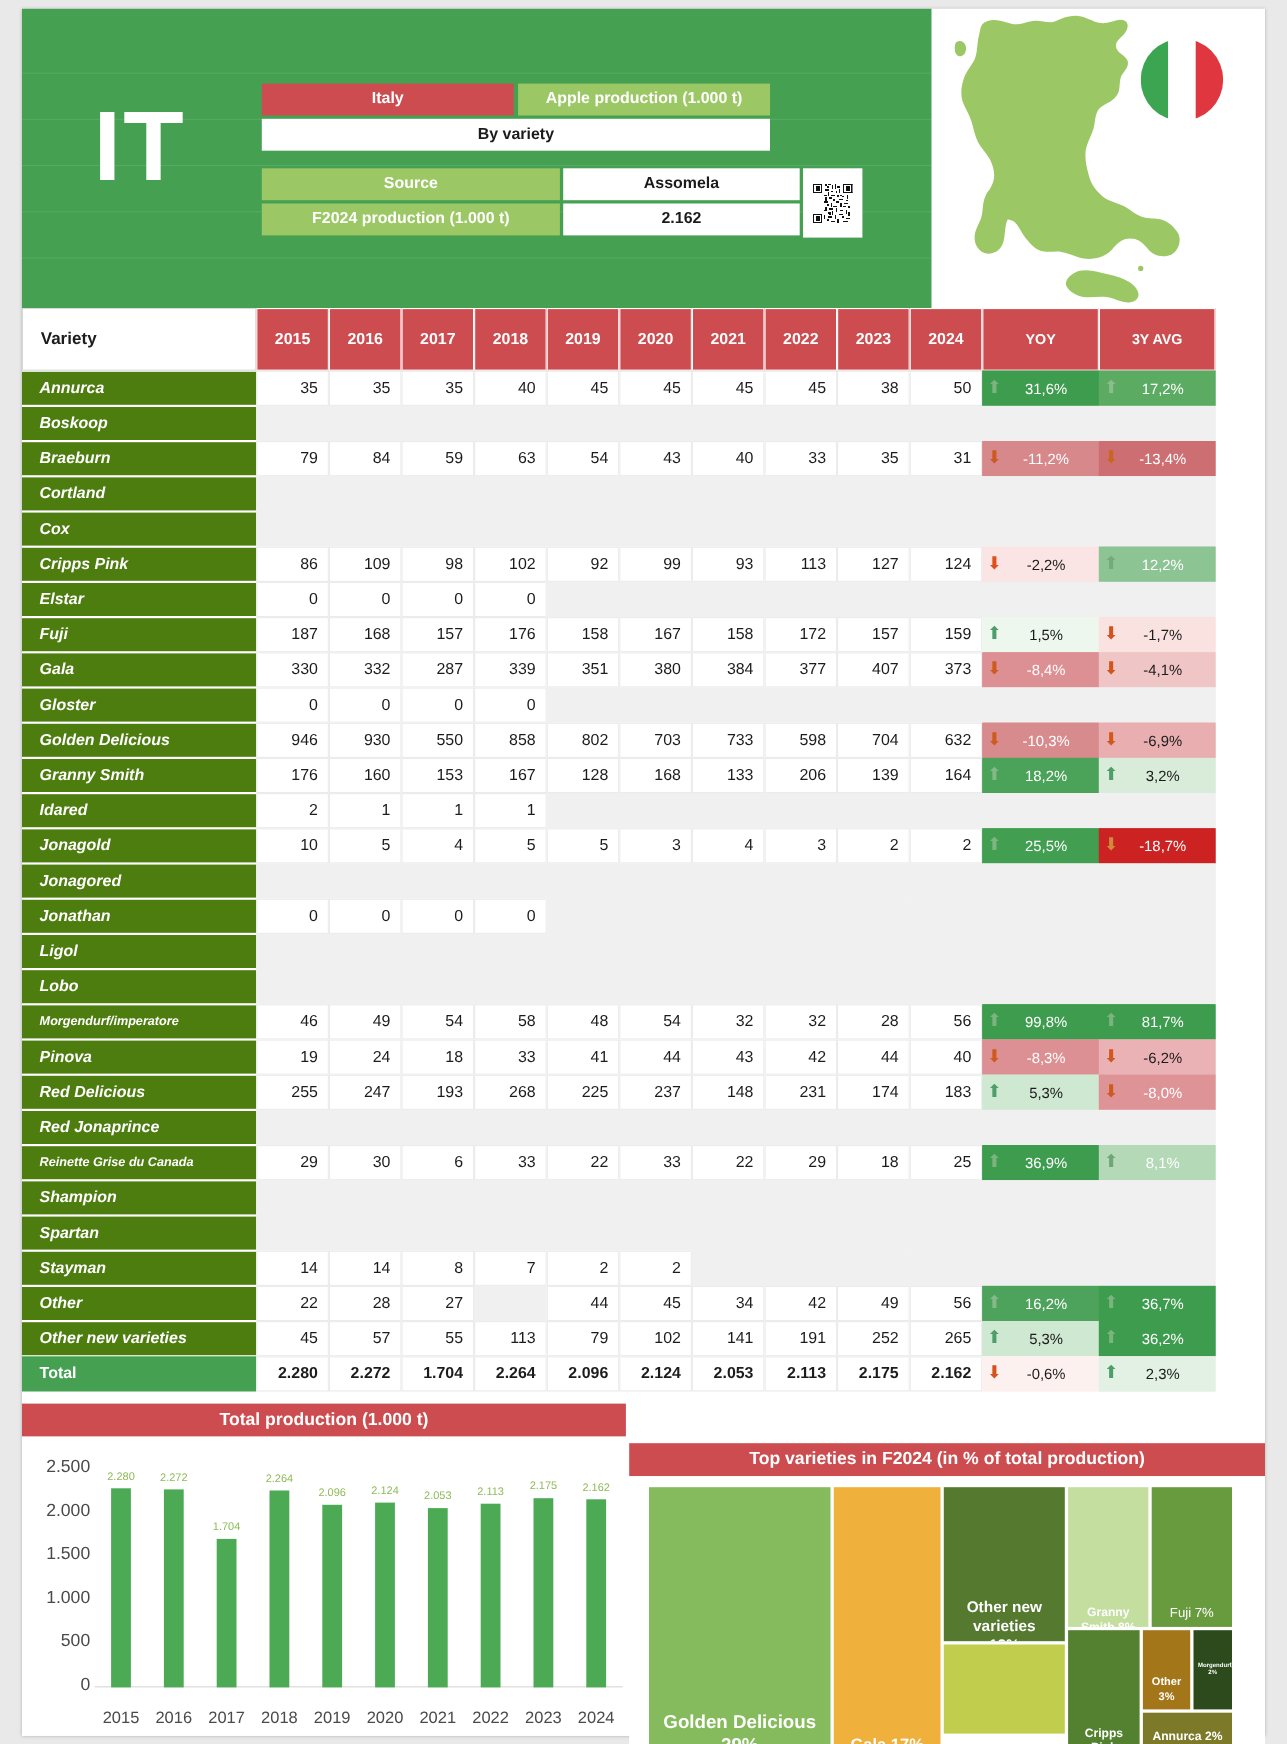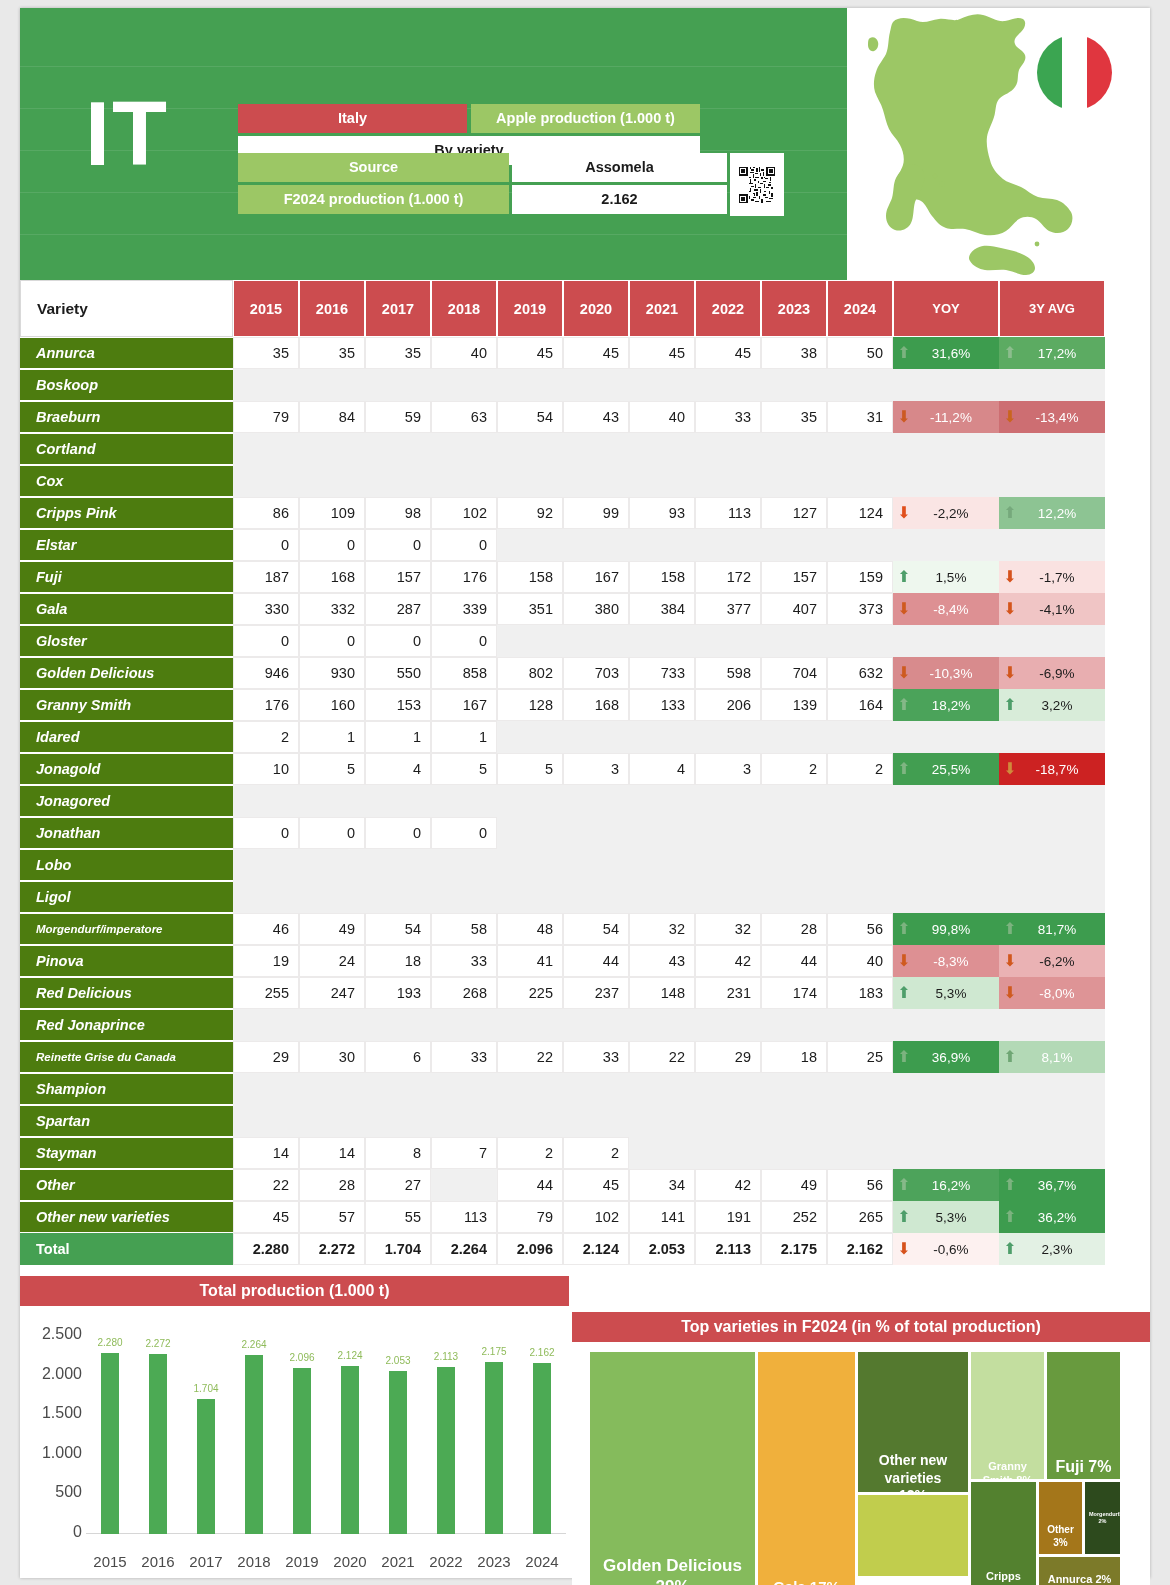--- a/index.html
+++ b/index.html
@@ -8,21 +8,21 @@
     background:#e9e9e9;
     font-family:"Liberation Sans", sans-serif;
     overflow:hidden;
   }
   #page { position:absolute; left:20px; top:8px; width:1130px; height:1570px; background:#fff; box-shadow:0 0 3px rgba(0,0,0,.25); }
   .hdr-left { position:absolute; left:0; top:0; width:827px; height:272px; background:#45a052; }
   .hdr-stripes { position:absolute; inset:0; }
   .hdr-stripes div { position:absolute; left:0; width:100%; height:1px; background:rgba(255,255,255,.10); }
   .cc { position:absolute; left:65px; top:75px; font-size:90px; font-weight:bold; color:#fff; letter-spacing:2px; font-family:"Liberation Sans", sans-serif; }
 
-  .boxA { position:absolute; left:218px; top:68px; width:462px;margin-top:28px; }
+  .boxA { position:absolute; left:218px; top:68px; width:462px; }
   .rowA { display:flex; gap:4px; margin-bottom:3px; }
   .cell { height:29px; line-height:29px; text-align:center; font-size:14.5px; font-weight:bold; }
   .cell-red { background:#cc4c4f; color:#fff; }
   .cell-lime { background:#9cc765; color:#fff; }
   .cell-white { background:#fff; color:#1b1b1b; }
 
   .boxB { position:absolute; left:218px; top:145px; width:546px; }
   .rowB { display:flex; gap:3px; margin-bottom:3px; }
 
   .qr { position:absolute; left:492px; top:0px; width:54px; height:63px; background:#fff; display:flex; align-items:center; justify-content:center;}
@@ -500,36 +500,36 @@
         <div class="c-yr empty"></div>
         <div class="c-yr empty"></div>
         <div class="c-yr empty"></div>
         <div class="c-yr empty"></div>
         <div class="c-yr empty"></div>
         <div class="c-yr empty"></div>
         <div class="c-ind"></div>
         <div class="c-ind"></div>
       </div>
       <div class="trow">
+        <div class="c-var lime">Ligol</div>
+        <div class="c-yr empty"></div>
+        <div class="c-yr empty"></div>
+        <div class="c-yr empty"></div>
+        <div class="c-yr empty"></div>
+        <div class="c-yr empty"></div>
+        <div class="c-yr empty"></div>
+        <div class="c-yr empty"></div>
+        <div class="c-yr empty"></div>
+        <div class="c-yr empty"></div>
+        <div class="c-yr empty"></div>
+        <div class="c-ind"></div>
+        <div class="c-ind"></div>
+      </div>
+      <div class="trow">
         <div class="c-var lime">Lobo</div>
-        <div class="c-yr empty"></div>
-        <div class="c-yr empty"></div>
-        <div class="c-yr empty"></div>
-        <div class="c-yr empty"></div>
-        <div class="c-yr empty"></div>
-        <div class="c-yr empty"></div>
-        <div class="c-yr empty"></div>
-        <div class="c-yr empty"></div>
-        <div class="c-yr empty"></div>
-        <div class="c-yr empty"></div>
-        <div class="c-ind"></div>
-        <div class="c-ind"></div>
-      </div>
-      <div class="trow">
-        <div class="c-var lime">Ligol</div>
         <div class="c-yr empty"></div>
         <div class="c-yr empty"></div>
         <div class="c-yr empty"></div>
         <div class="c-yr empty"></div>
         <div class="c-yr empty"></div>
         <div class="c-yr empty"></div>
         <div class="c-yr empty"></div>
         <div class="c-yr empty"></div>
         <div class="c-yr empty"></div>
         <div class="c-yr empty"></div>
@@ -801,21 +801,21 @@
             <div class="tmb" style="left:268px;top:0px;width:110px;height:140px;background:#54792f">
               <span style="top:100px;font-size:14px;line-height:17.5px;font-weight:bold">Other new varieties<br>12%</span>
             </div>
             <div class="tmb" style="left:268px;top:143px;width:110px;height:81px;background:#c1cd4d">
               <span style="top:87px;font-size:12px;line-height:15px;font-weight:bold">Red Delicious 8%</span>
             </div>
             <div class="tmb" style="left:381px;top:0px;width:73px;height:127px;background:#c3de9f">
               <span style="top:108.25px;font-size:11px;line-height:13.75px;font-weight:bold">Granny Smith 8%</span>
             </div>
             <div class="tmb" style="left:457px;top:0px;width:73px;height:127px;background:#689a3e">
-              <span style="top:107px;font-size:16px;line-height:15px;font-weight:bold">Fuji 7%</span>
+              <span style="top:107px;font-size:12px;line-height:15px;font-weight:normal">Fuji 7%</span>
             </div>
             <div class="tmb" style="left:381px;top:130px;width:65px;height:120px;background:#53812f">
               <span style="top:87.5px;font-size:11px;line-height:13.75px;font-weight:bold">Cripps Pink<br>6%</span>
             </div>
             <div class="tmb" style="left:449px;top:130px;width:43px;height:72px;background:#a4761a">
               <span style="top:42px;font-size:10px;line-height:12.5px;font-weight:bold">Other<br>3%</span>
             </div>
             <div class="tmb" style="left:495px;top:130px;width:35px;height:72px;background:#2d4a1d">
               <span style="top:29.125px;font-size:5.5px;line-height:6.875px;font-weight:bold">Morgendurf/imperatore<br>2%</span>
             </div>

